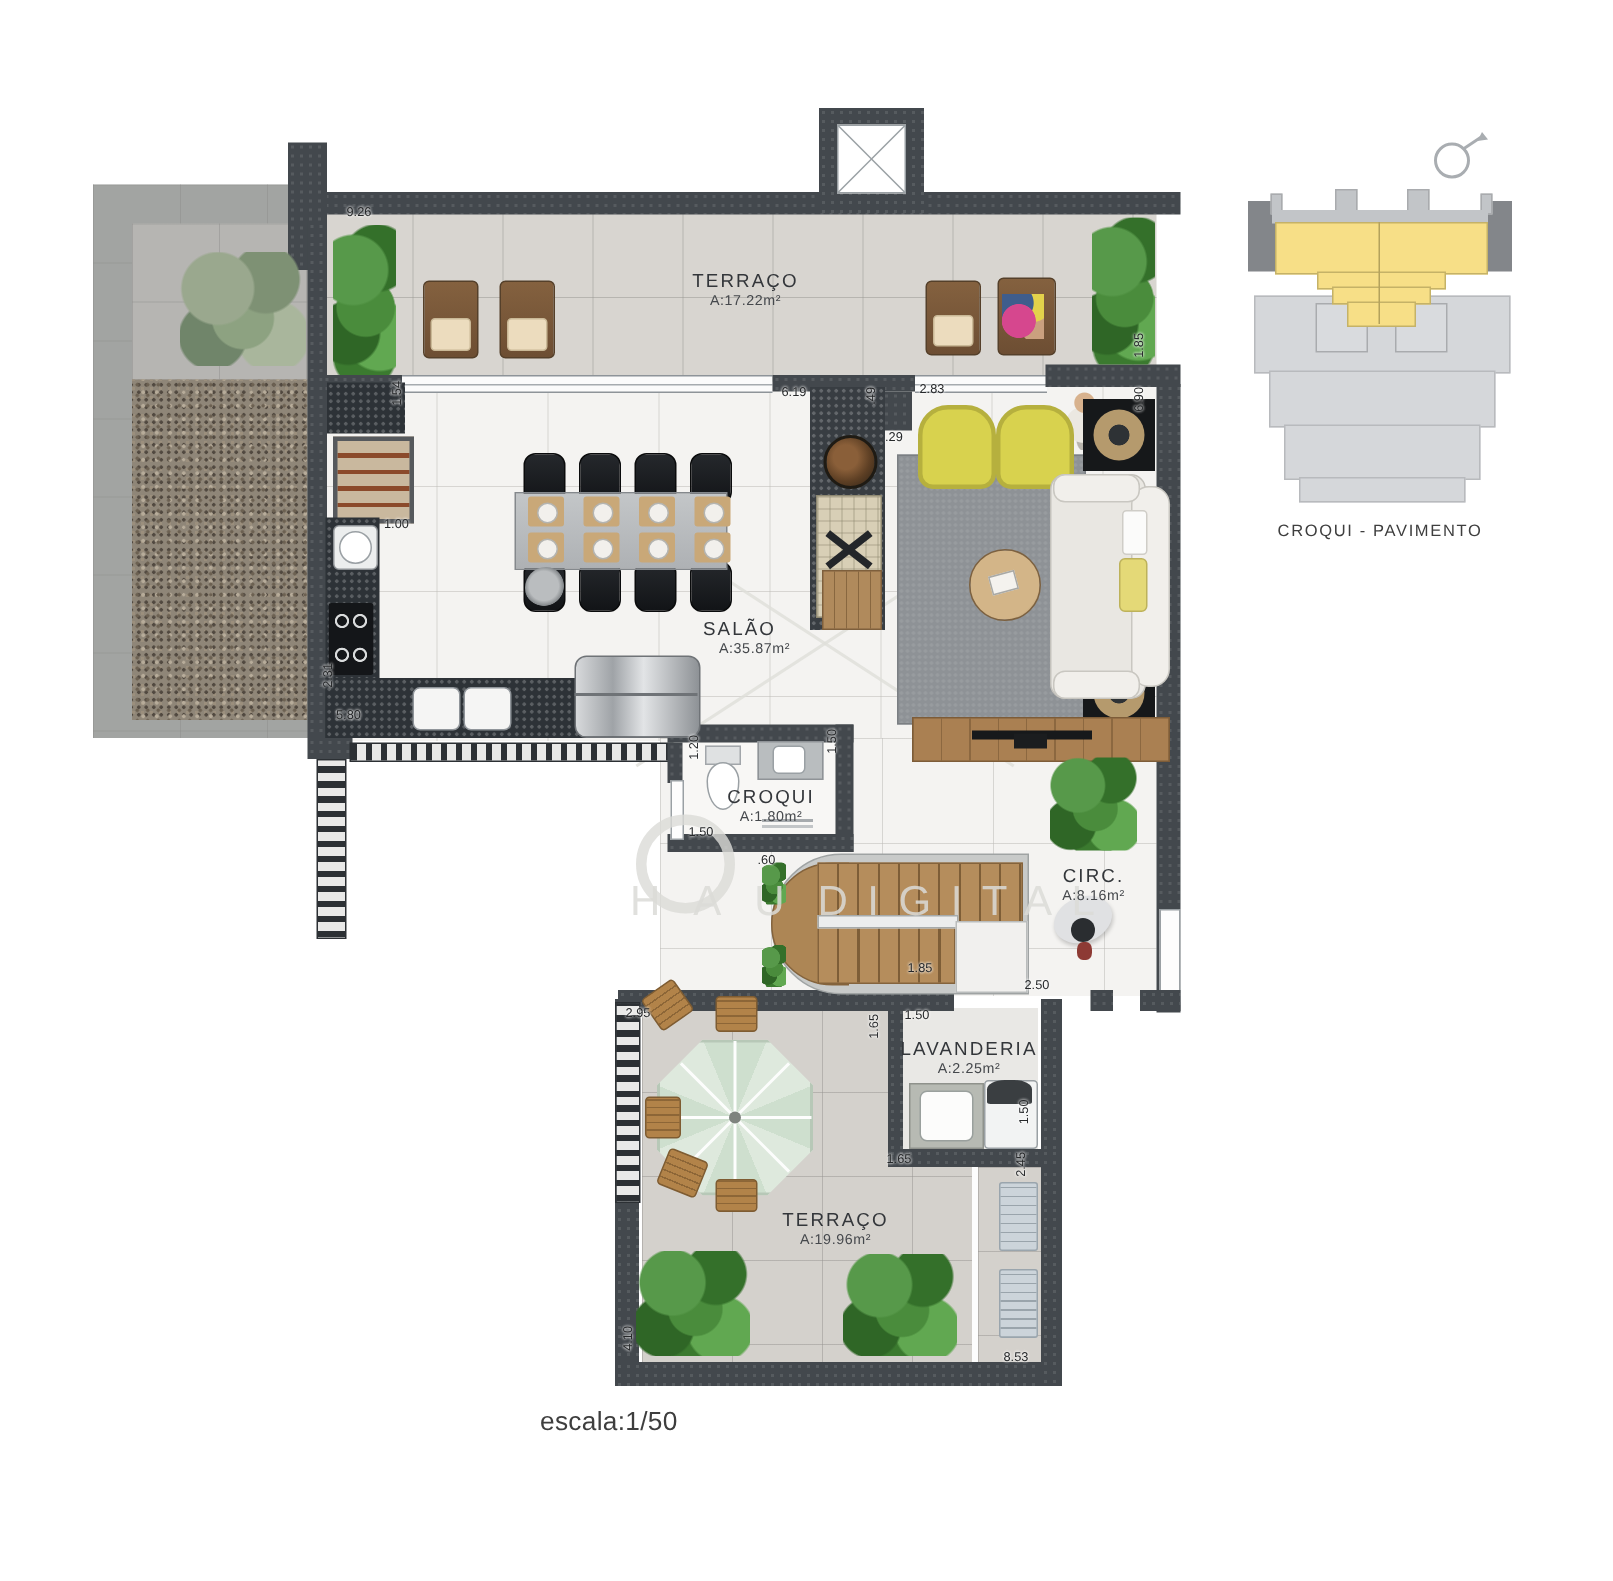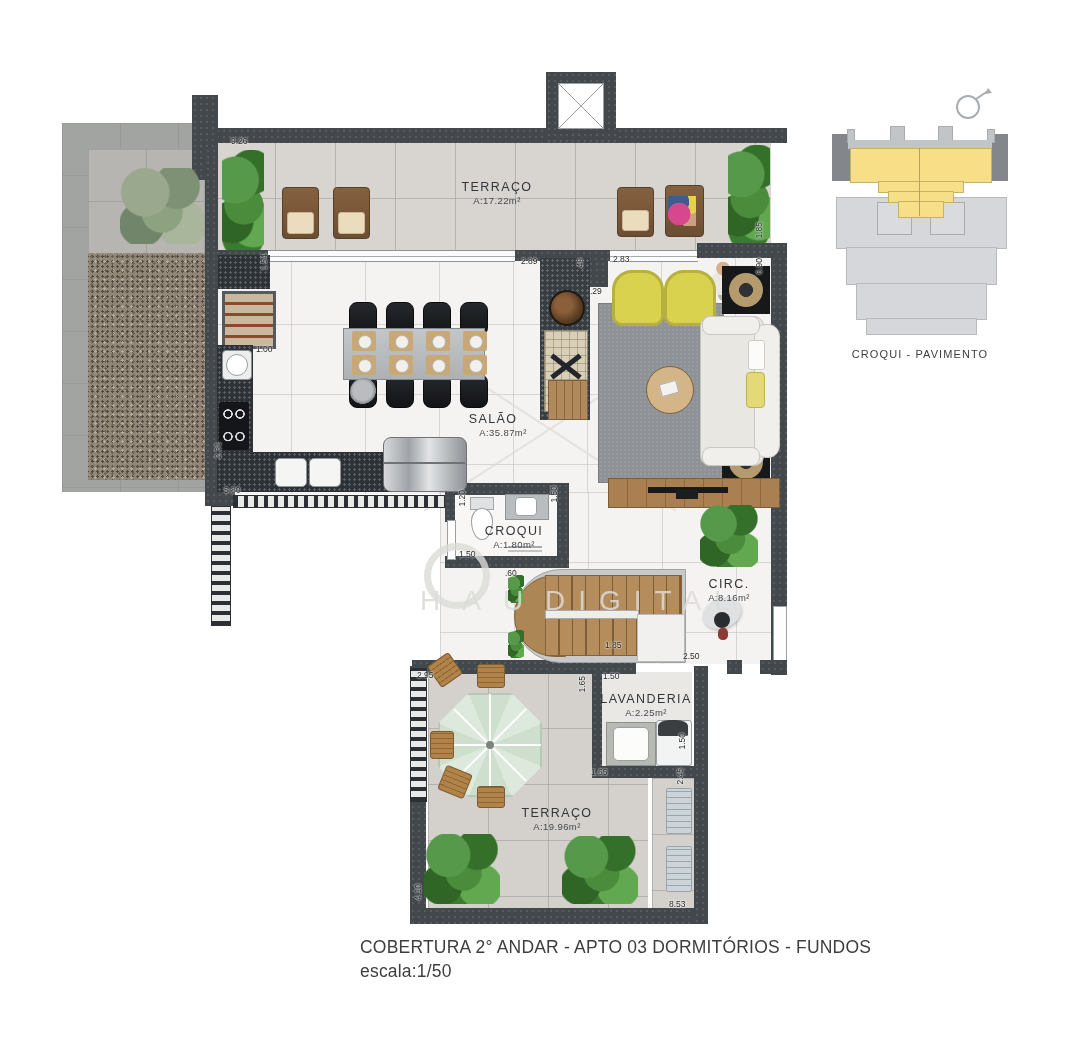--- a/index.html
+++ b/index.html
@@ -223,28 +223,28 @@
   <div class="abs room-name" style="left:729px;top:577px;">CIRC.</div>
   <div class="abs room-area" style="left:729px;top:592px;">A:8.16m²</div>
   <div class="abs room-name" style="left:646px;top:692px;">LAVANDERIA</div>
   <div class="abs room-area" style="left:646px;top:707px;">A:2.25m²</div>
   <div class="abs room-name" style="left:557px;top:806px;">TERRAÇO</div>
   <div class="abs room-area" style="left:557px;top:821px;">A:19.96m²</div>
 
   <div class="abs dim" style="left:231px;top:136px;">9.26</div>
   <div class="abs dim v" style="left:259px;top:254px;">1.54</div>
   <div class="abs dim" style="left:256px;top:344px;">1.00</div>
-  <div class="abs dim" style="left:521px;top:256px;">2.89</div>
+  <div class="abs dim" style="left:521px;top:256px;">6.19</div>
   <div class="abs dim v" style="left:575px;top:258px;">.49</div>
   <div class="abs dim" style="left:590px;top:286px;">.29</div>
   <div class="abs dim" style="left:613px;top:254px;">2.83</div>
   <div class="abs dim v" style="left:754px;top:222px;">1.85</div>
   <div class="abs dim v" style="left:754px;top:258px;">6.90</div>
   <div class="abs dim v" style="left:213px;top:442px;">2.31</div>
-  <div class="abs dim" style="left:224px;top:471px;margin-top:14px;">5.80</div>
+  <div class="abs dim" style="left:224px;top:471px;">5.80</div>
   <div class="abs dim v" style="left:457px;top:490px;">1.20</div>
   <div class="abs dim v" style="left:549px;top:486px;">1.50</div>
   <div class="abs dim" style="left:459px;top:549px;">1.50</div>
   <div class="abs dim" style="left:505px;top:568px;">.60</div>
   <div class="abs dim" style="left:605px;top:640px;">1.85</div>
   <div class="abs dim" style="left:683px;top:651px;">2.50</div>
   <div class="abs dim" style="left:417px;top:670px;">2.95</div>
   <div class="abs dim v" style="left:577px;top:676px;">1.65</div>
   <div class="abs dim" style="left:603px;top:671px;">1.50</div>
   <div class="abs dim v" style="left:677px;top:733px;">1.50</div>
@@ -274,17 +274,16 @@
     <div class="abs" style="left:110px;top:127px;width:33px;height:31px;background:#d9dbde;border:1px solid #a9abae;"></div>
     <div class="abs" style="left:30px;top:73px;width:140px;height:33px;background:#f7df87;border:1px solid #c5b267;"></div>
     <div class="abs" style="left:58px;top:106px;width:84px;height:10px;background:#f7df87;border:1px solid #c5b267;"></div>
     <div class="abs" style="left:68px;top:116px;width:64px;height:10px;background:#f7df87;border:1px solid #c5b267;"></div>
     <div class="abs" style="left:78px;top:126px;width:44px;height:15px;background:#f7df87;border:1px solid #c5b267;"></div>
     <div class="abs" style="left:99px;top:73px;width:1px;height:68px;background:#b4a25c;"></div>
     <div class="abs croqui-cap" style="left:30px;top:273px;width:140px;">CROQUI - PAVIMENTO</div>
   </div>
 
   <div class="abs titleblock" style="left:360px;top:936px;">
-    <div>COBERTURA 2° ANDAR - APTO  03  DORMITÓRIOS - FUNDOS</div>
     <div>escala:1/50</div>
   </div>
 
 </div>
 
 </body></html>

